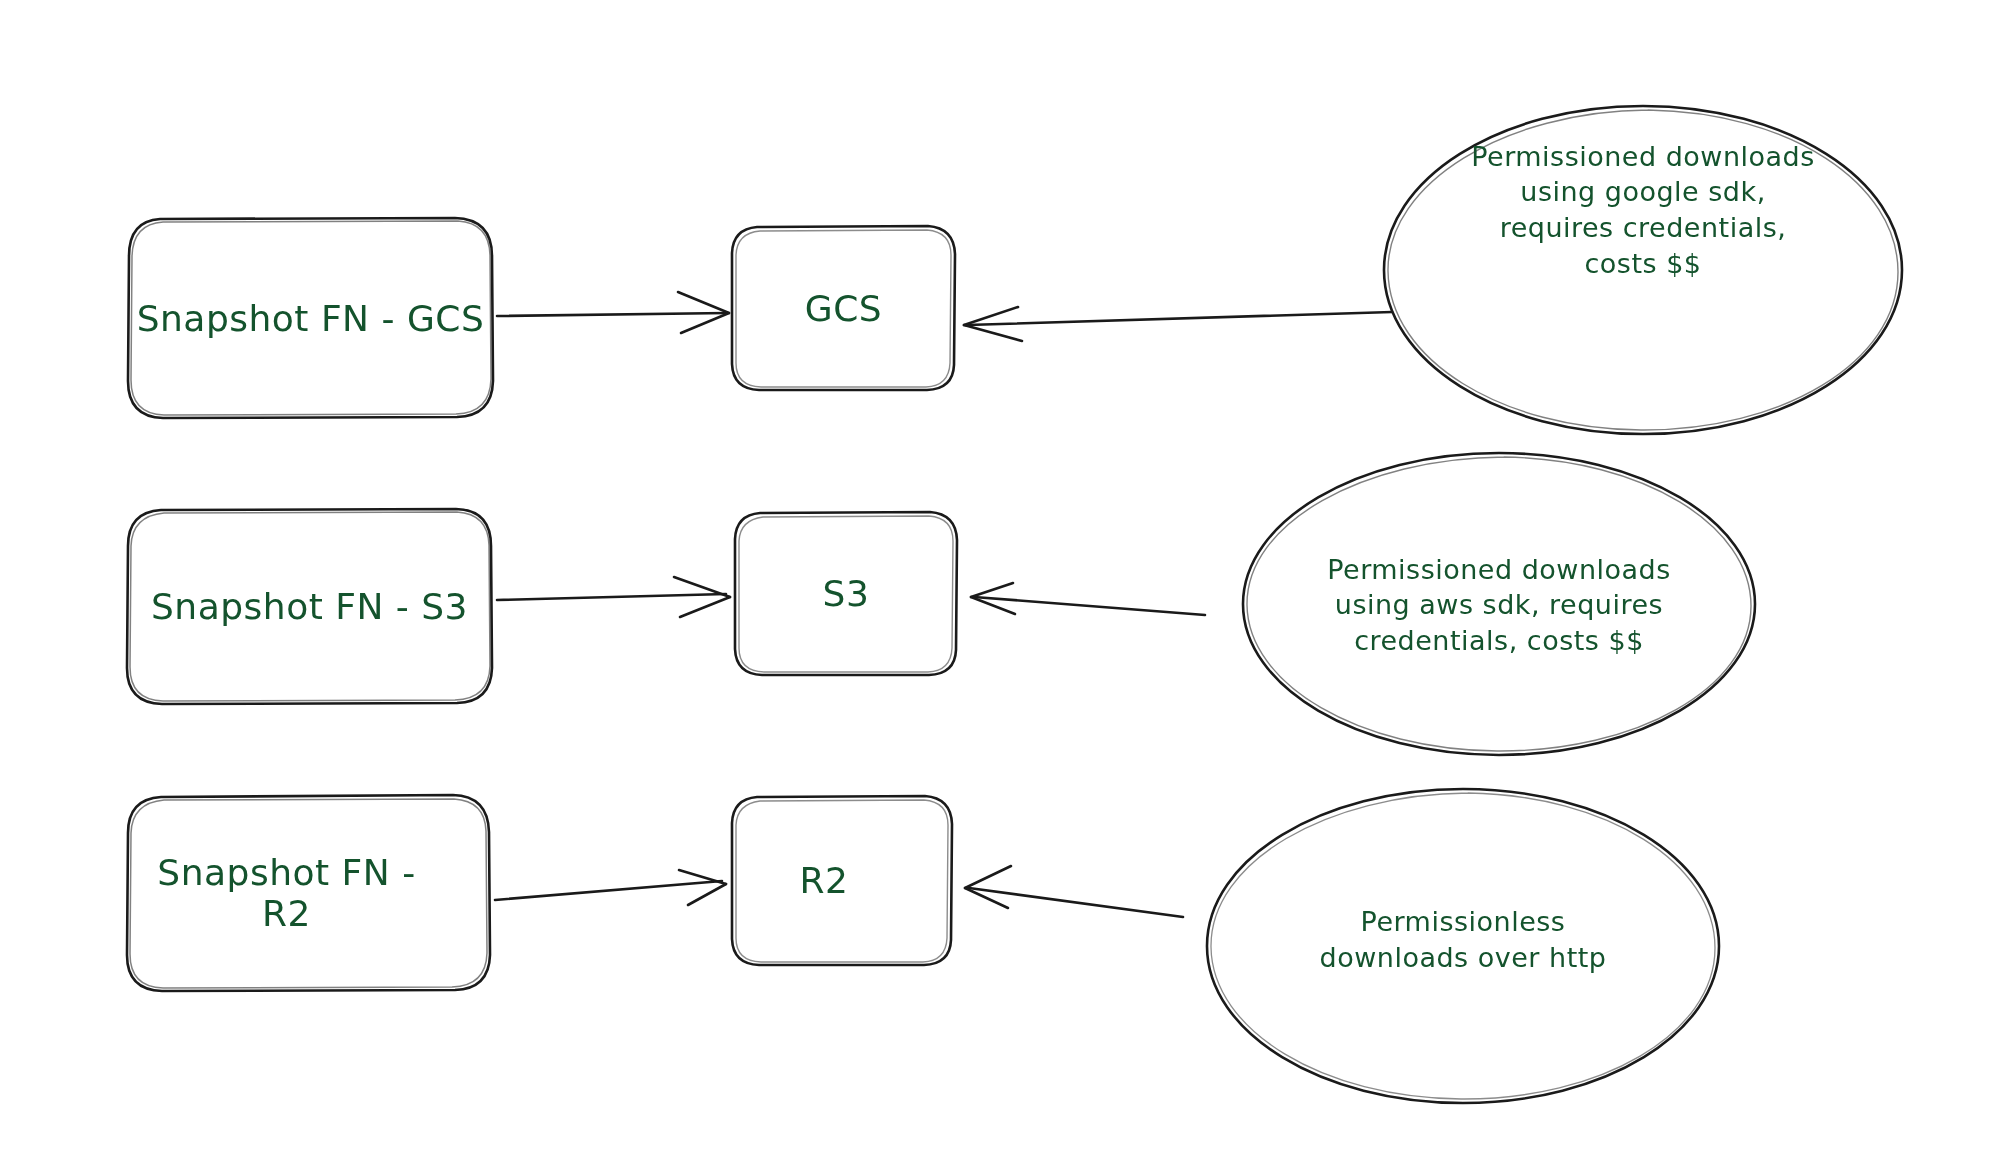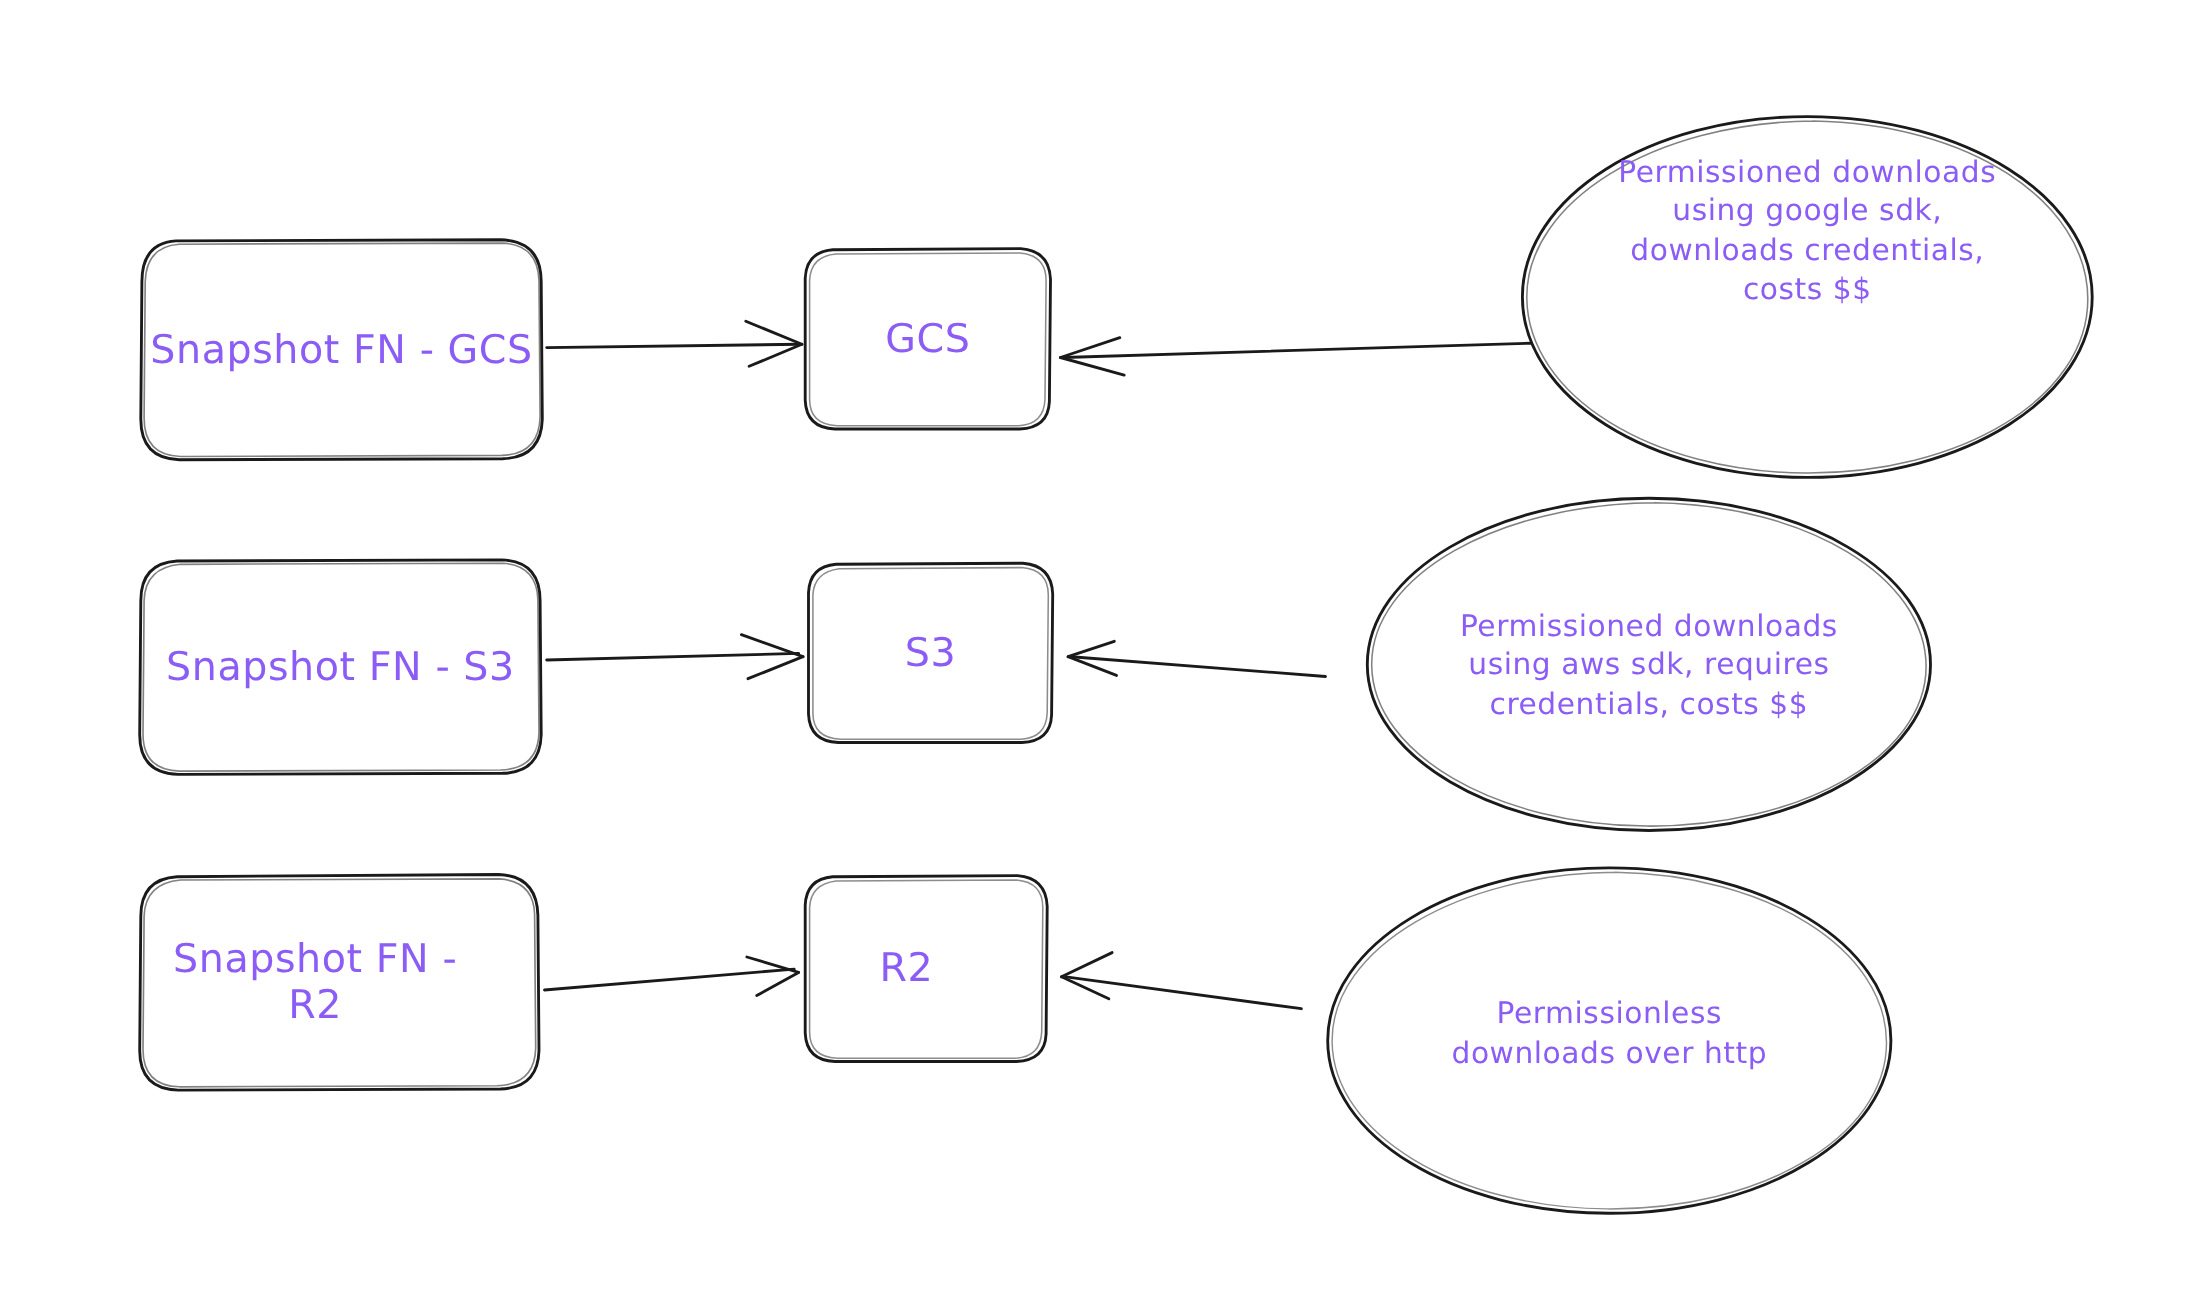--- a/index.html
+++ b/index.html
@@ -22,21 +22,21 @@
     width: 2000px;
     height: 1174px;
   }
   
   .node-label {
     position: absolute;
     display: flex;
     align-items: center;
     justify-content: center;
     text-align: center;
-    color: #8b5cf6;
+    color: #14532d;
     pointer-events: none;
     letter-spacing: 0.5px;
   }
   .box-label {
     font-size: 36px;
     font-weight: 400;
     border-radius: 25px;
   }
   .bubble-label {
     font-size: 27px;
@@ -144,21 +144,21 @@
   </svg>
 
   <div class="node-label box-label" style="left:128px; top:218px; width:365px; height:200px;">Snapshot FN - GCS</div>
 
   <div class="node-label box-label" style="left:732px; top:226px; width:223px; height:164px;">GCS</div>
 
   <div class="node-label bubble-label" style="left:1384px; top:145px; width:518px; height:130px;">
     <div>
       <span>Permissioned downloads</span>
       <span>using google sdk,</span>
-      <span>downloads credentials,</span>
+      <span>requires credentials,</span>
       <span>costs $$</span>
     </div>
   </div>
 
   <div class="node-label box-label" style="left:127px; top:509px; width:365px; height:195px;">Snapshot FN - S3</div>
 
   <div class="node-label box-label" style="left:735px; top:512px; width:222px; height:163px;">S3</div>
 
   <div class="node-label bubble-label" style="left:1243px; top:535px; width:512px; height:140px;">
     <div>

